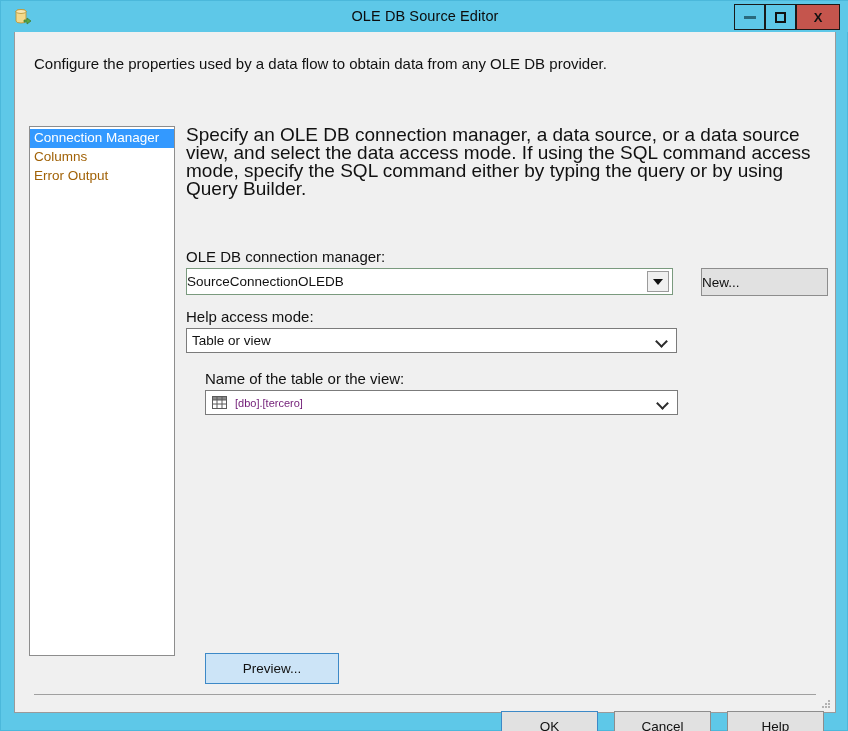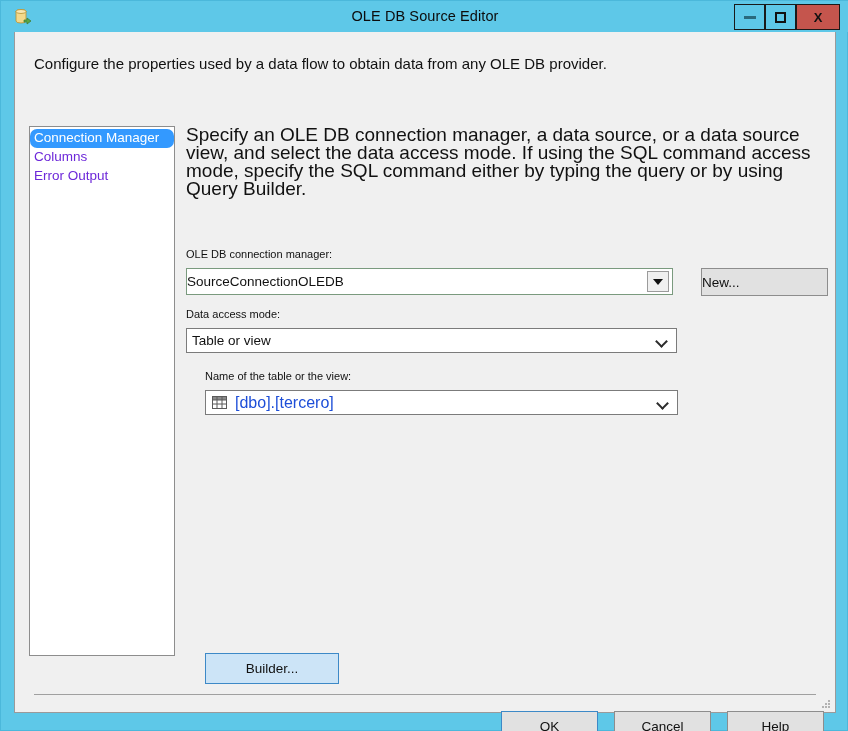--- a/index.html
+++ b/index.html
@@ -110,30 +110,29 @@
     width: 146px;
     height: 530px;
     background: #ffffff;
     box-sizing: border-box;
     border: 1px solid #8d8d8d;
     padding-top: 2px;
     overflow: hidden;
   }
   .page-list-item {
     font-size: 13.5px;
-    color: #6d28d9;
+    color: #a16207;
     padding: 1px 3px 2px 4px;
     line-height: 16px;
     white-space: nowrap;
     cursor: default;
   }
   .page-list-item.selected {
     background: #3399ff;
     color: #ffffff;
-    border-radius: 7px;
   }
 
   
   #content-pane {
     position: absolute;
     left: 171px;
     top: 90px;
     width: 634px;
     height: 540px;
   }
@@ -143,21 +142,21 @@
     left: 0;
     top: 4px;
     width: 630px;
     font-size: 19px;
     color: #111;
     line-height: 18px;
   }
 
   .field-label {
     position: absolute;
-    font-size: 11px;
+    font-size: 15px;
     color: #111;
     white-space: nowrap;
   }
 
   
   #cm-label  { left: 0px;  top: 126px; }
   #cm-combo {
     position: absolute;
     left: 0px;
     top: 146px;
@@ -270,22 +269,22 @@
   }
   #tbl-icon {
     width: 15px;
     height: 13px;
     margin-left: 6px;
     flex: 0 0 auto;
   }
   #tbl-combo-value {
     flex: 1;
     padding-left: 8px;
-    font-size: 16px;
-    color: #1d4ed8;
+    font-size: 11px;
+    color: #701a75;
     white-space: nowrap;
     overflow: hidden;
   }
 
   
   #preview-button {
     position: absolute;
     left: 19px;
     top: 531px;
     width: 134px;
@@ -395,21 +394,21 @@
         <div id="cm-combo-value">SourceConnectionOLEDB</div>
         <div id="cm-combo-arrow">
           <span class="tri-down"></span>
         </div>
       </div>
 
       <div id="new-button">
         <span>New...</span>
       </div>
 
-      <div class="field-label" id="dam-label">Data access mode:</div>
+      <div class="field-label" id="dam-label">Help access mode:</div>
 
       <div id="dam-combo">
         <div id="dam-combo-value">Table or view</div>
         <span class="chevron-down"></span>
       </div>
 
       <div class="field-label" id="tbl-label">Name of the table or the view:</div>
 
       <div id="tbl-combo">
         <svg id="tbl-icon" viewBox="0 0 15 13">
@@ -417,21 +416,21 @@
           <rect x="0.5" y="0.5" width="14" height="3.5" fill="#8a8a8a" stroke="#5a5a5a"></rect>
           <line x1="5" y1="0.5" x2="5" y2="12.5" stroke="#5a5a5a" stroke-width="1"></line>
           <line x1="10" y1="0.5" x2="10" y2="12.5" stroke="#5a5a5a" stroke-width="1"></line>
           <line x1="0.5" y1="8" x2="14.5" y2="8" stroke="#5a5a5a" stroke-width="1"></line>
         </svg>
         <div id="tbl-combo-value">[dbo].[tercero]</div>
         <span class="chevron-down"></span>
       </div>
 
       <div id="preview-button">
-        <span>Builder...</span>
+        <span>Preview...</span>
       </div>
 
     </div>
 
     <div id="footer-separator"></div>
 
     <div class="footer-button" id="ok-button">
       <span>OK</span>
     </div>
     <div class="footer-button" id="cancel-button">

